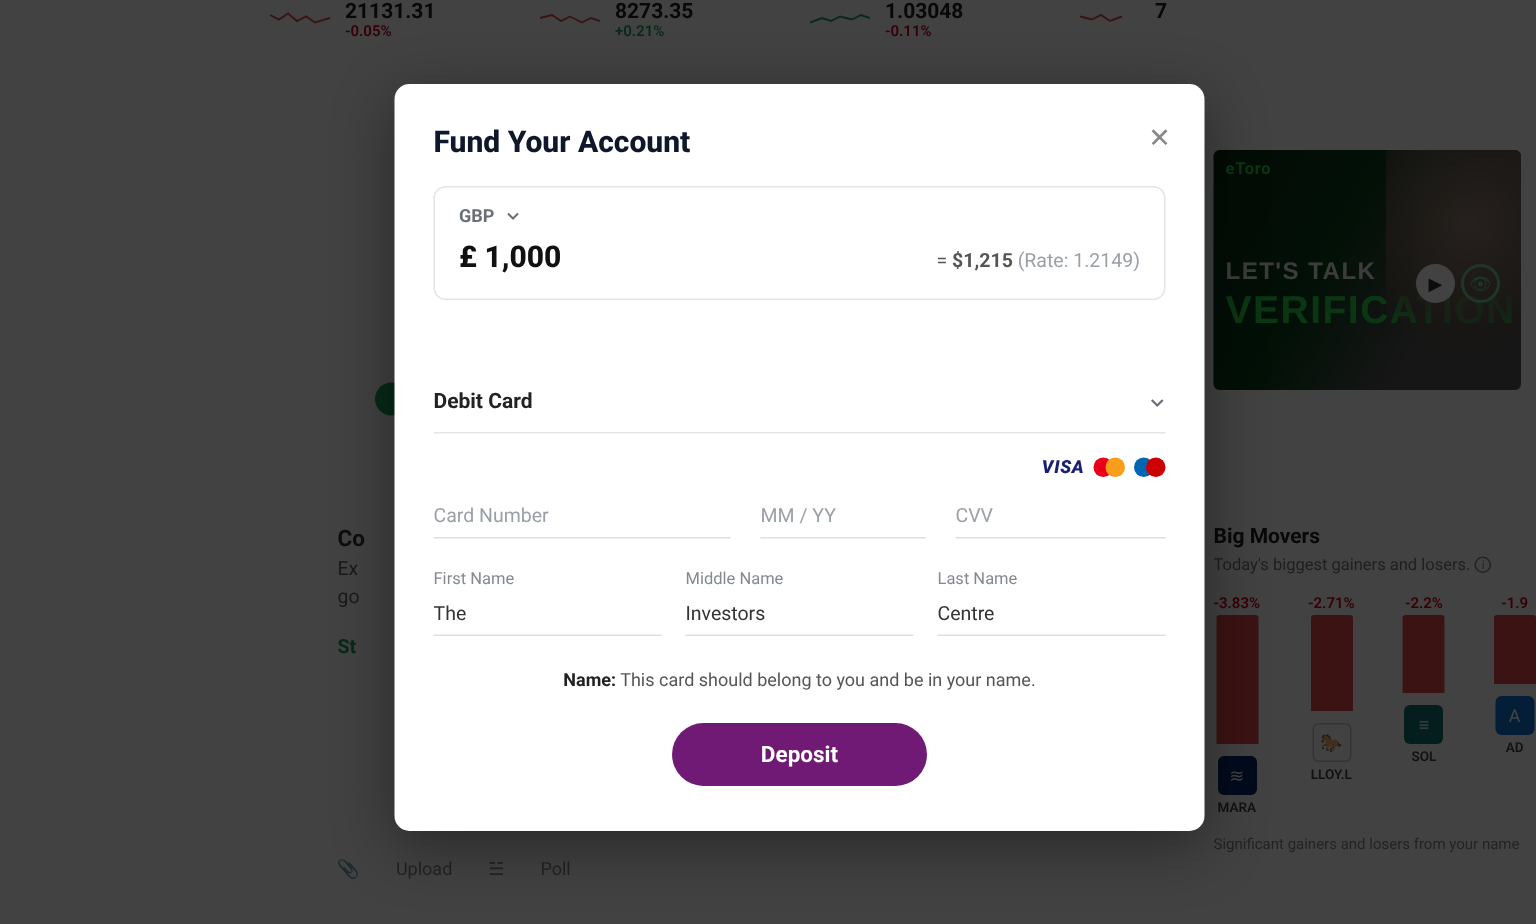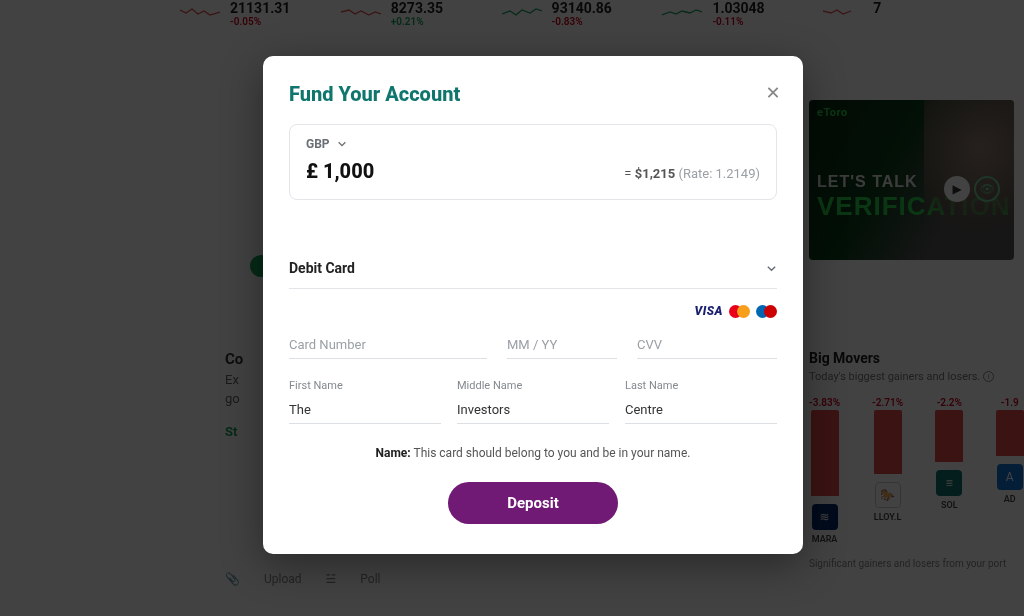--- a/index.html
+++ b/index.html
@@ -42,21 +42,21 @@
   .left-misc .st { color:#1aa45b; font-weight:700; margin-top:18px;}
   .attach-row { position:absolute; left:225px; bottom:30px; display:flex; gap:24px; color:#888; font-size:12px; align-items:center;}
 
   .green-dot { position:absolute; left:250px; top:255px; width:22px; height:22px; border-radius:50%; background:#1aa45b;}
 
   
   .dim { position:absolute; inset:0; background:rgba(0,0,0,0.74); }
 
   
   .modal { position:absolute; left:263px; top:56px; width:540px; background:#fff; border-radius:10px; box-shadow:0 10px 40px rgba(0,0,0,0.4); padding:26px 26px 30px 26px; }
-  .modal h2 { font-size:20px; font-weight:800; color:#0f766e; }
+  .modal h2 { font-size:20px; font-weight:800; color:#0f172a; }
   .close { position:absolute; right:18px; top:24px; width:24px; height:24px; display:flex; align-items:center; justify-content:center; color:#888; font-size:18px; cursor:pointer; }
 
   .amount-box { border:1px solid #e3e5e8; border-radius:8px; margin-top:18px; padding:12px 16px 16px 16px; }
   .cur-row { display:flex; align-items:center; gap:7px; color:#6a6f75; font-size:12px; font-weight:700; cursor:pointer;}
   .cur-row svg { width:10px; height:10px; }
   .amount-line { display:flex; justify-content:space-between; align-items:baseline; margin-top:8px;}
   .amount-val { font-size:20px; font-weight:800; color:#111; }
   .conv { font-size:13px; color:#555; }
   .conv .rate { color:#9aa0a6; }
 
@@ -105,27 +105,20 @@
         </svg>
       <span class="price">21131.31</span>
       <span class="chg neg">-0.05%</span>
     </div>
     <div class="ticker">
       <svg class="spark red" viewBox="0 0 40 12">
           <path d="M0 6 L8 4 L14 8 L20 5 L28 9 L34 6 L40 8"></path>
         </svg>
       <span class="price">8273.35</span>
       <span class="chg pos">+0.21%</span>
-    </div>
-    <div class="ticker">
-      <svg class="spark green" viewBox="0 0 40 12">
-          <path d="M0 8 L8 5 L14 9 L20 4 L28 7 L34 3 L40 5"></path>
-        </svg>
-      <span class="price">93140.86</span>
-      <span class="chg neg">-0.83%</span>
     </div>
     <div class="ticker">
       <svg class="spark green" viewBox="0 0 40 12">
           <path d="M0 9 L8 6 L14 8 L20 5 L28 7 L34 4 L40 6"></path>
         </svg>
       <span class="price">1.03048</span>
       <span class="chg neg">-0.11%</span>
     </div>
     <div class="ticker">
       <svg class="spark red" viewBox="0 0 40 12">
@@ -190,21 +183,21 @@
             <div class="logo" style="background:#0e766e;">≡</div>
             <span class="sym">SOL</span>
           </div>
           <div class="mover">
             <span class="pct">-1.9</span>
             <div class="bar" style="height:46px"></div>
             <div class="logo" style="background:#1173d4;">A</div>
             <span class="sym">AD</span>
           </div>
         </div>
-      <div class="caption">Significant gainers and losers from your port</div>
+      <div class="caption">Significant gainers and losers from your name</div>
     </div>
   </div>
 </div>
 
 <div class="dim"></div>
 
 <div class="modal">
   <div class="close">✕</div>
   <h2>Fund Your Account</h2>
 

